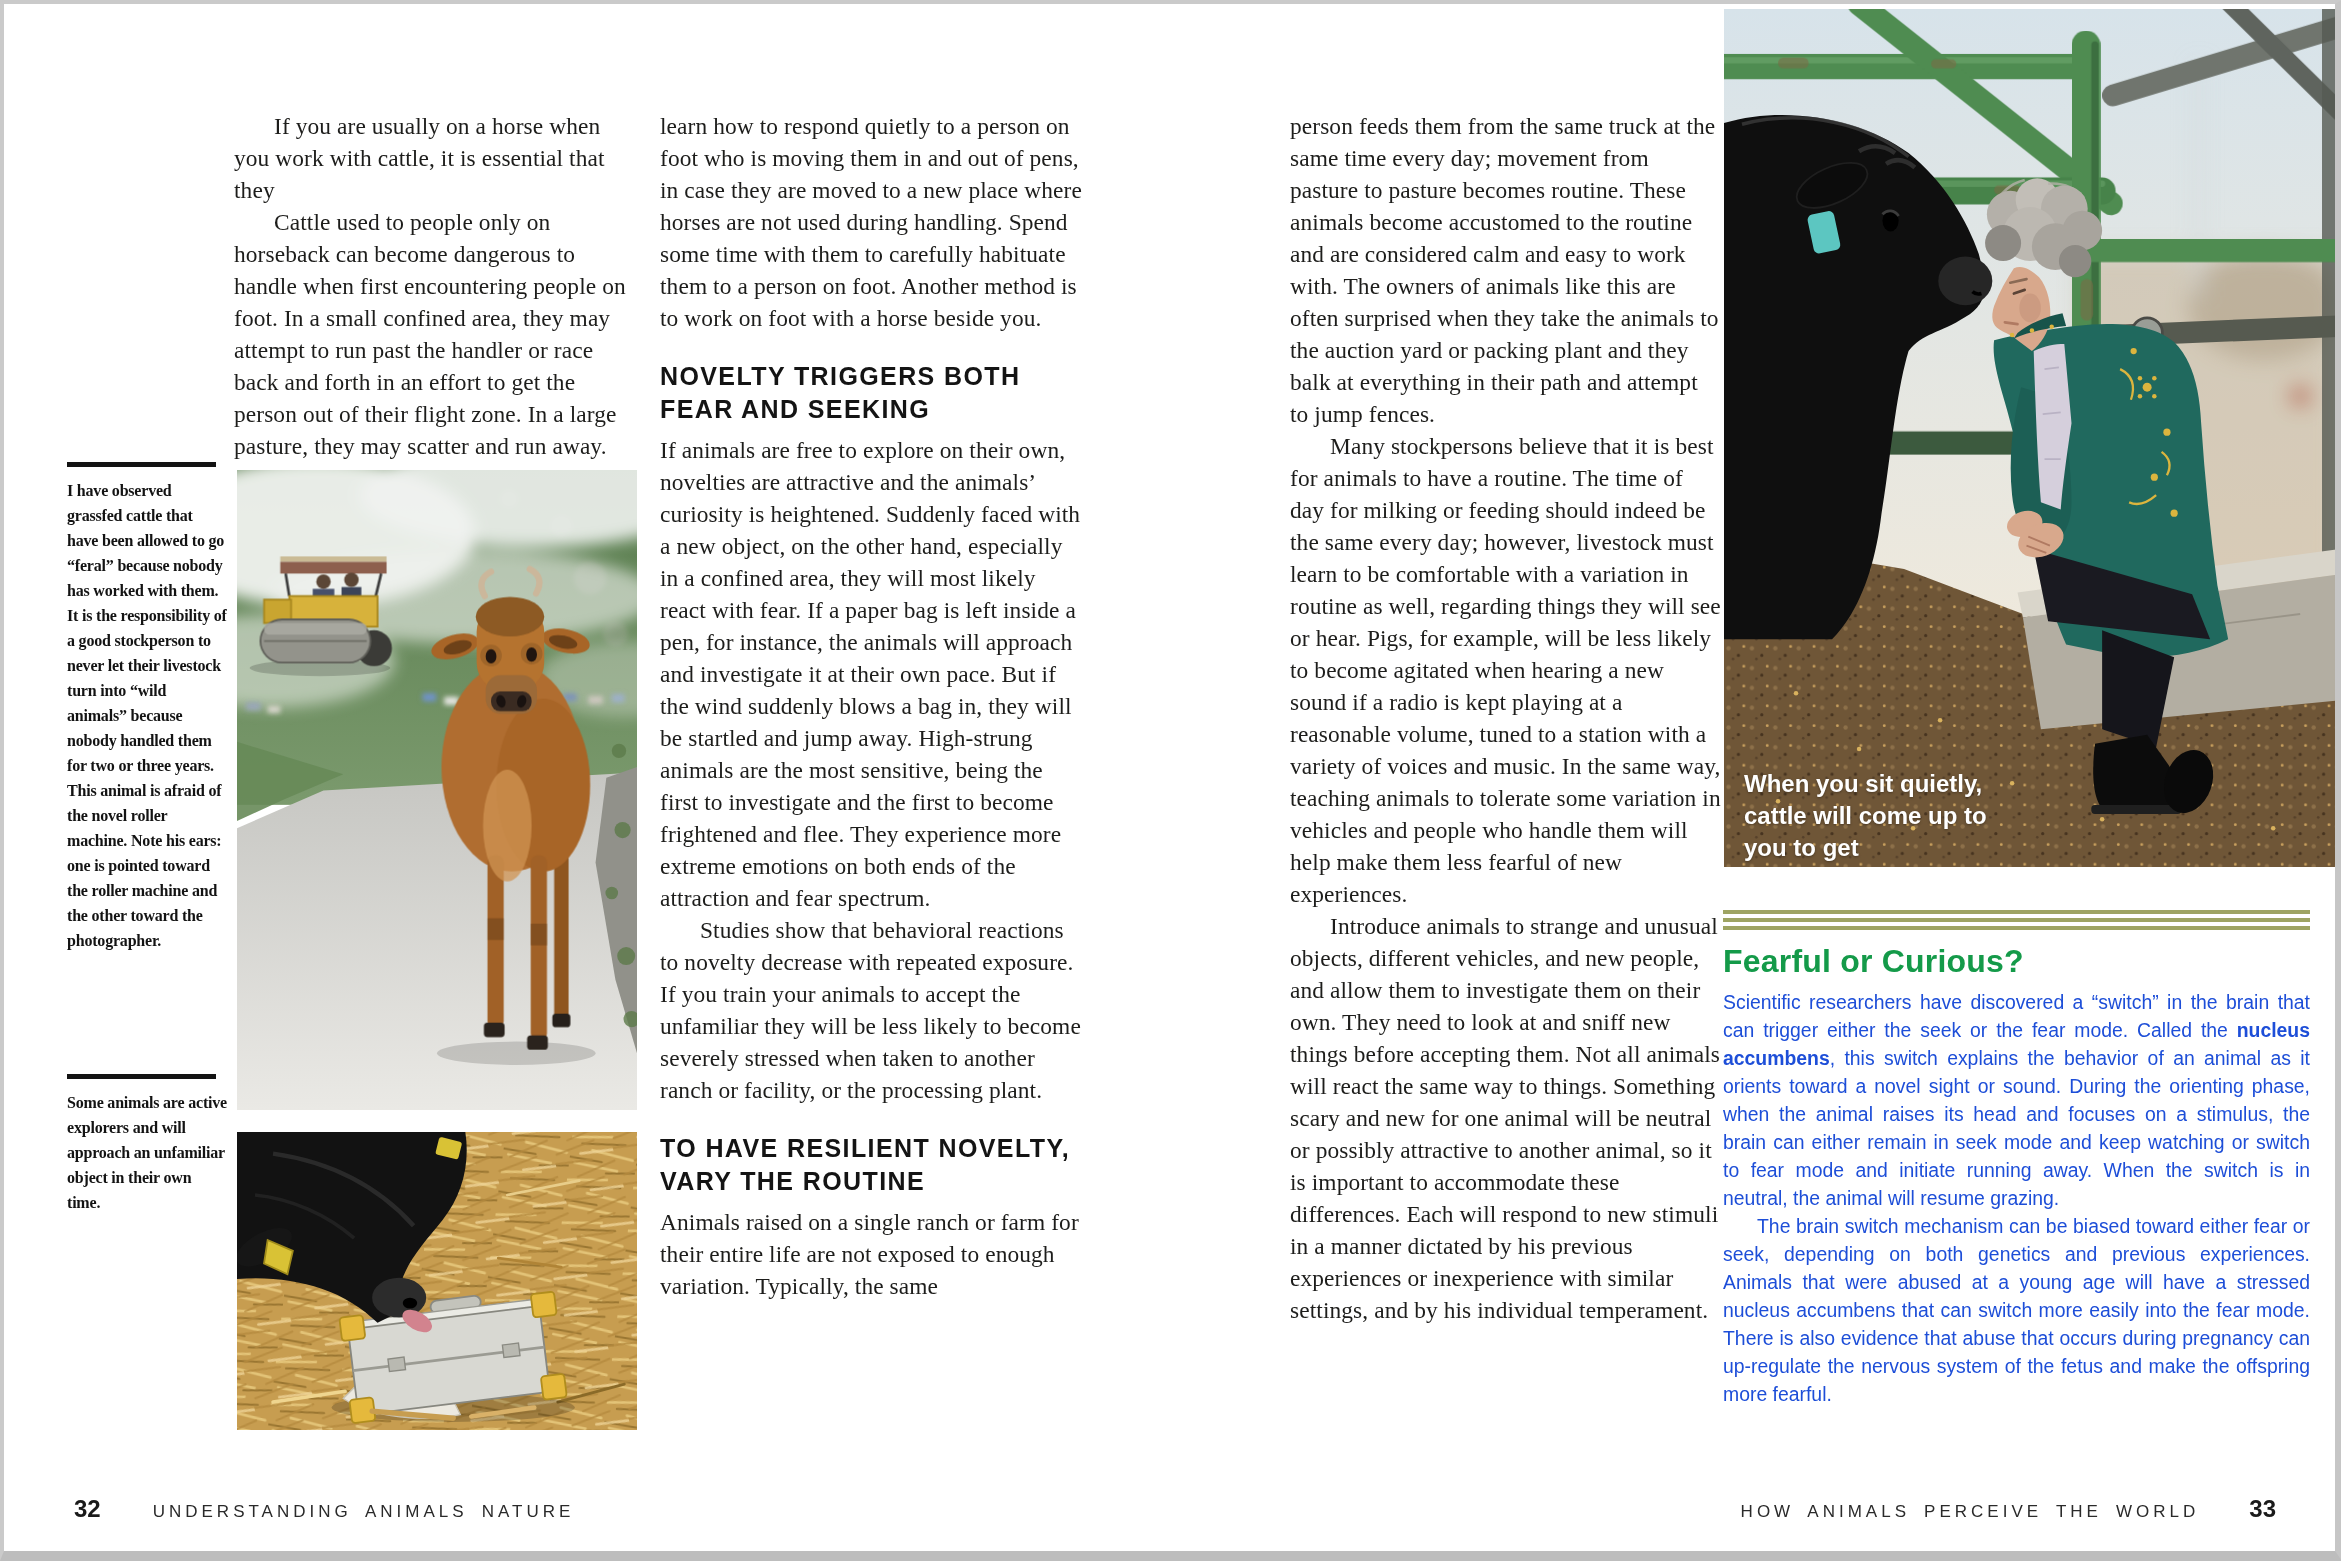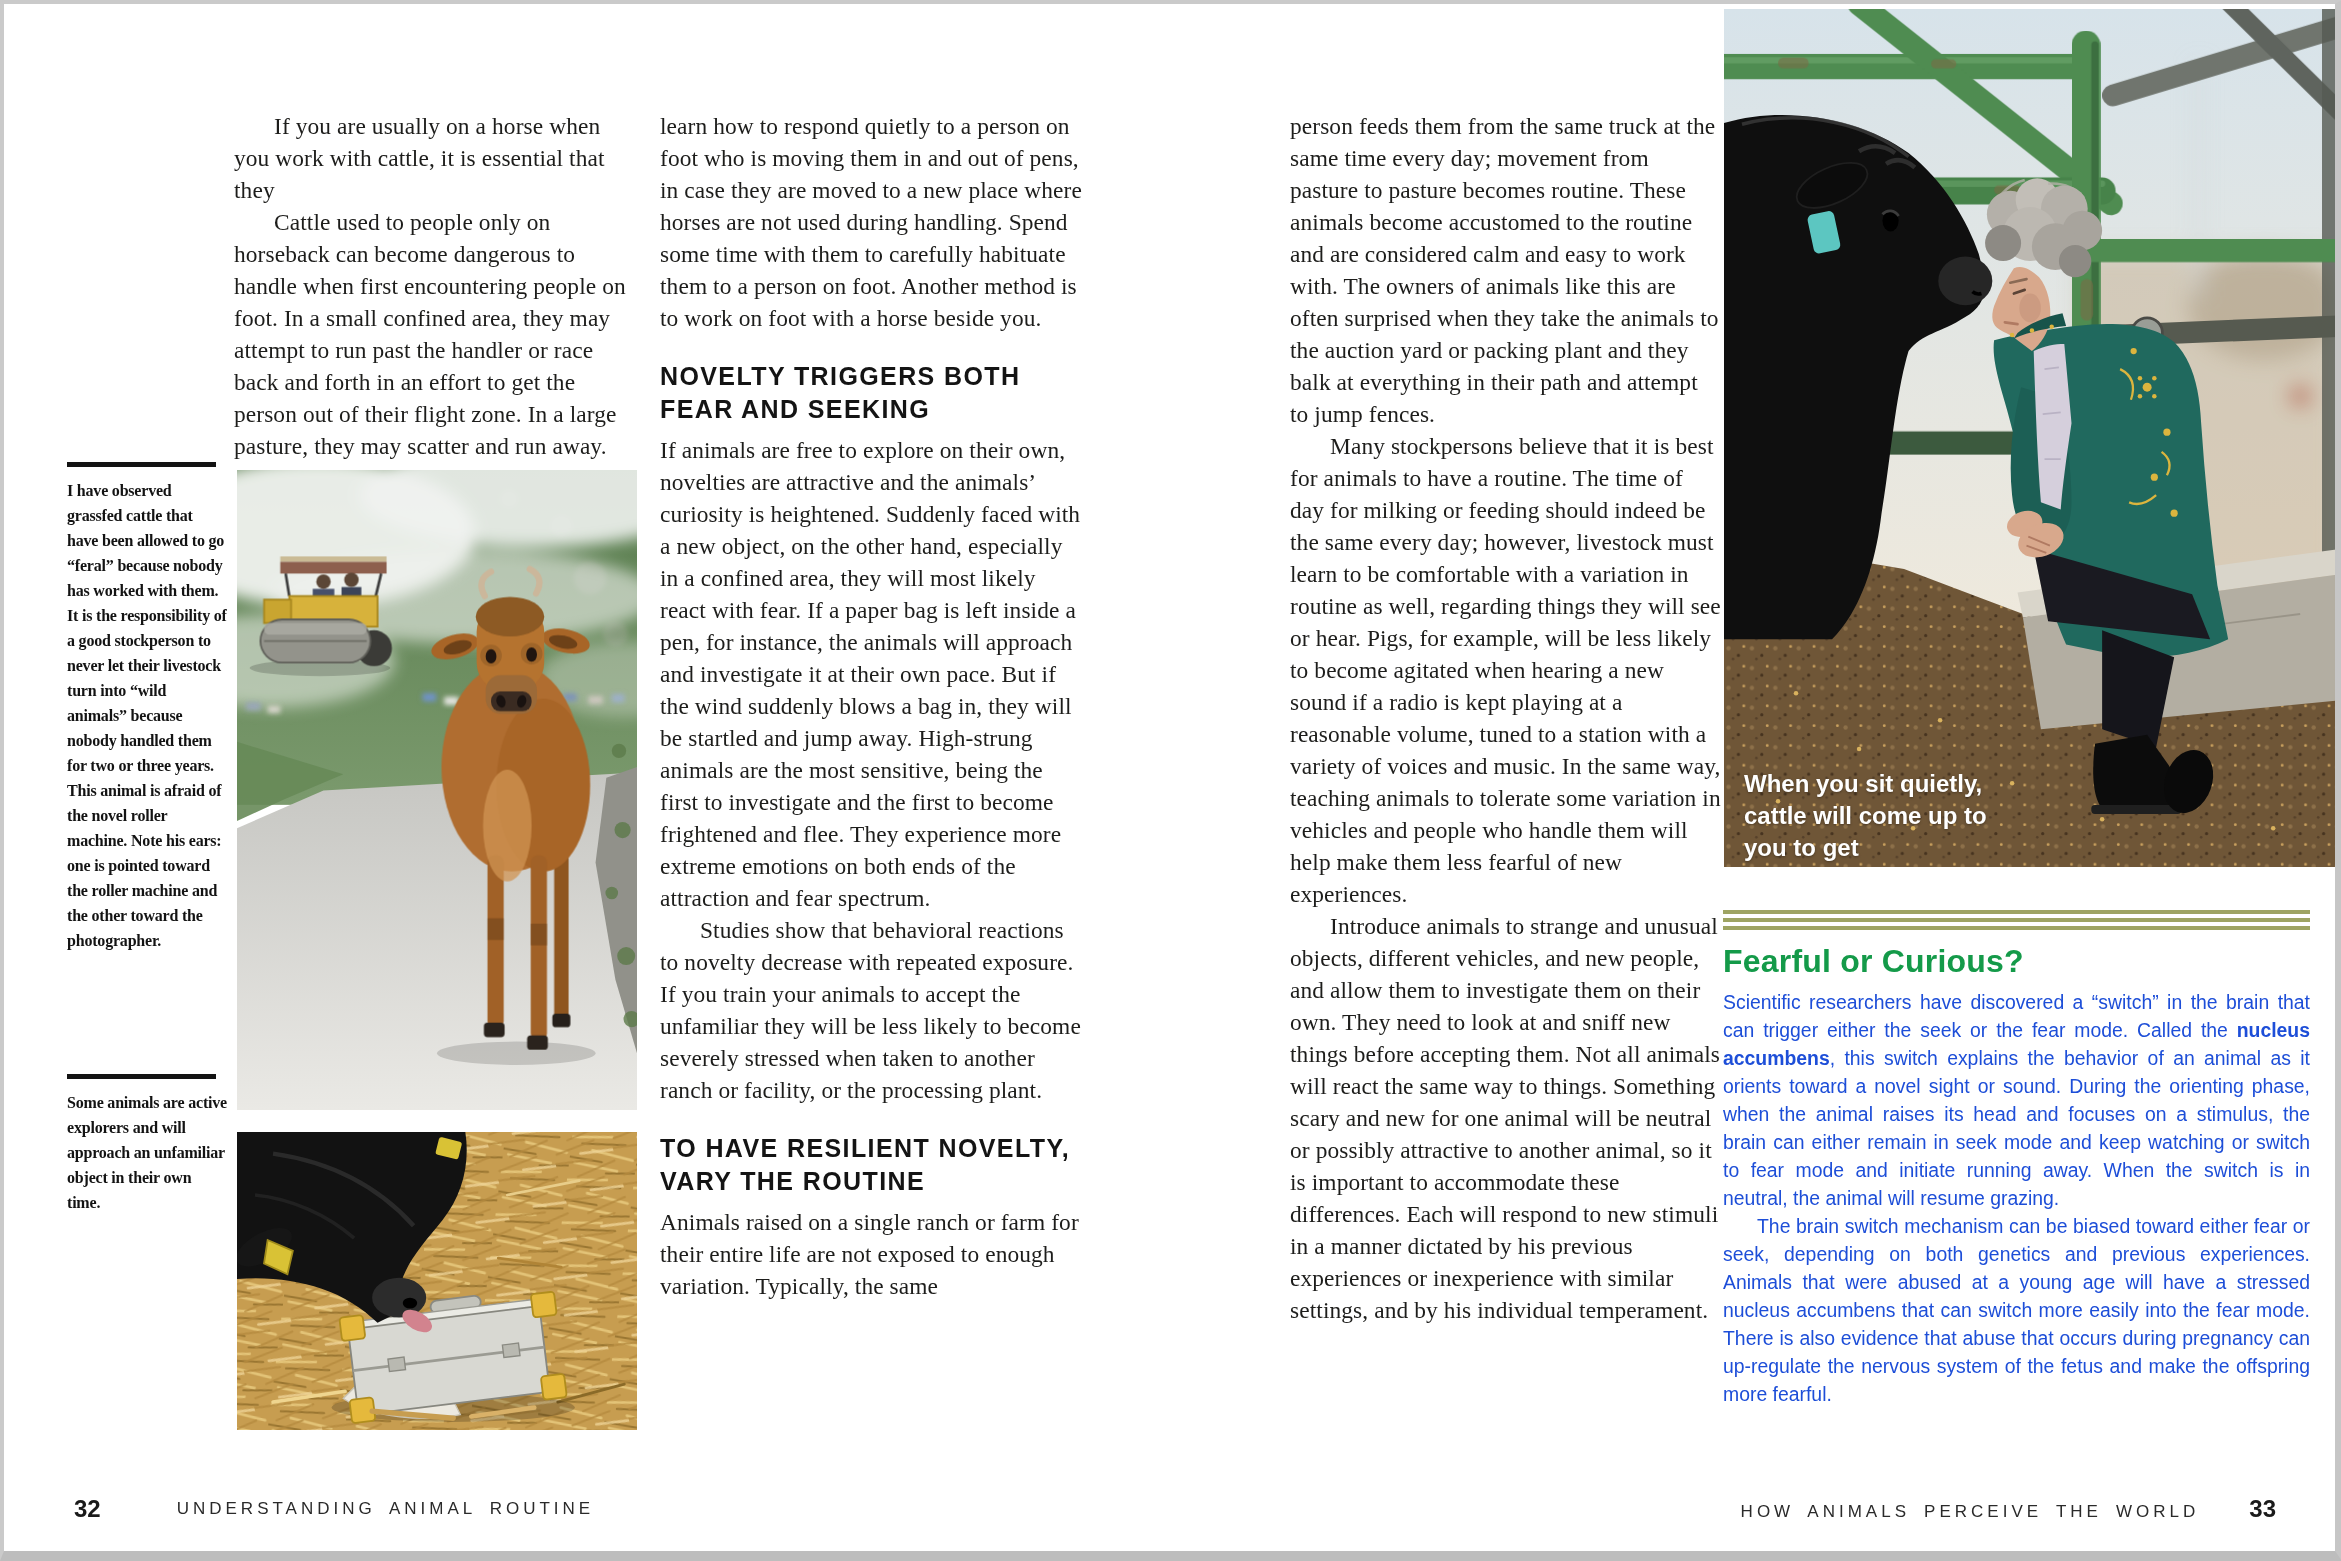--- a/index.html
+++ b/index.html
@@ -59,21 +59,21 @@
   }
   .sidebar-body {
     font-family:"Liberation Sans", sans-serif;
     font-size:19.4px; line-height:28px; color:#1d4ed8; text-align:justify;
   }
   .sidebar-body p.p2 { text-indent:34px; }
   .footer {
     position:absolute; top:1491px; display:flex; align-items:baseline;
     font-family:"Liberation Sans", sans-serif; color:#1a1a1a;
   }
-  #footer-left  { left:70px;  gap:76px;align-items:center; }
+  #footer-left  { left:70px;  gap:52px; }
   #footer-right { right:59px; gap:50px;text-align:right; }
   .page-num { font-weight:bold; font-size:24px; }
   .footer-title { font-size:17px; letter-spacing:4px; word-spacing:5.4px; color:#2a2a2a; }
 </style>
 </head>
 <body>
 
 <div class="page">
 
   <aside class="margin-note" id="note1">
@@ -403,21 +403,21 @@
     <div class="sep3"></div>
     <h3 class="sidebar-head">Fearful or Curious?</h3>
     <div class="sidebar-body">
       <p><span>Scientific researchers have discovered a “switch” in the brain that can trigger either the seek or the fear mode. Called the </span><b>nucleus accumbens</b><span>, this switch explains the behavior of an animal as it orients toward a novel sight or sound. During the orienting phase, when the animal raises its head and focuses on a stimulus, the brain can either remain in seek mode and keep watching or switch to fear mode and initiate running away. When the switch is in neutral, the animal will resume grazing.</span></p>
       <p class="p2">The brain switch mechanism can be biased toward either fear or seek, depending on both genetics and previous experiences. Animals that were abused at a young age will have a stressed nucleus accumbens that can switch more easily into the fear mode. There is also evidence that abuse that occurs during pregnancy can up-regulate the nervous system of the fetus and make the offspring more fearful.</p>
     </div>
   </div>
 
   <div class="footer" id="footer-left">
     <span class="page-num">32</span>
-    <span class="footer-title">UNDERSTANDING ANIMAL ROUTINE</span>
+    <span class="footer-title">UNDERSTANDING ANIMALS NATURE</span>
   </div>
   <div class="footer" id="footer-right">
     <span class="footer-title">HOW ANIMALS PERCEIVE THE WORLD</span>
     <span class="page-num">33</span>
   </div>
 
 </div>
 
 
 </body></html>

